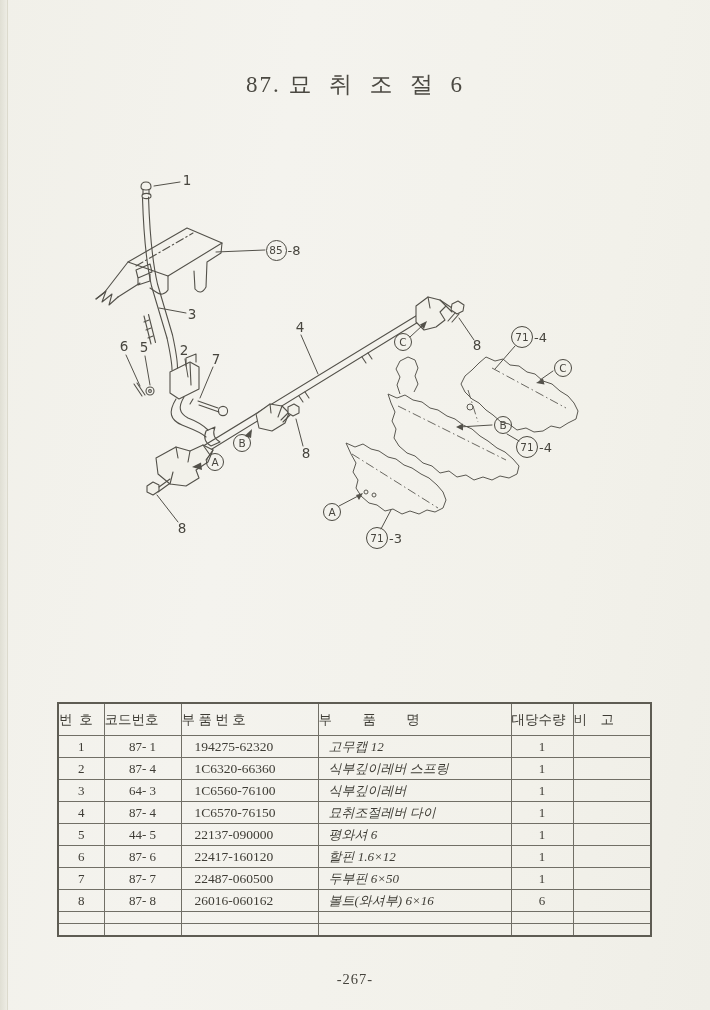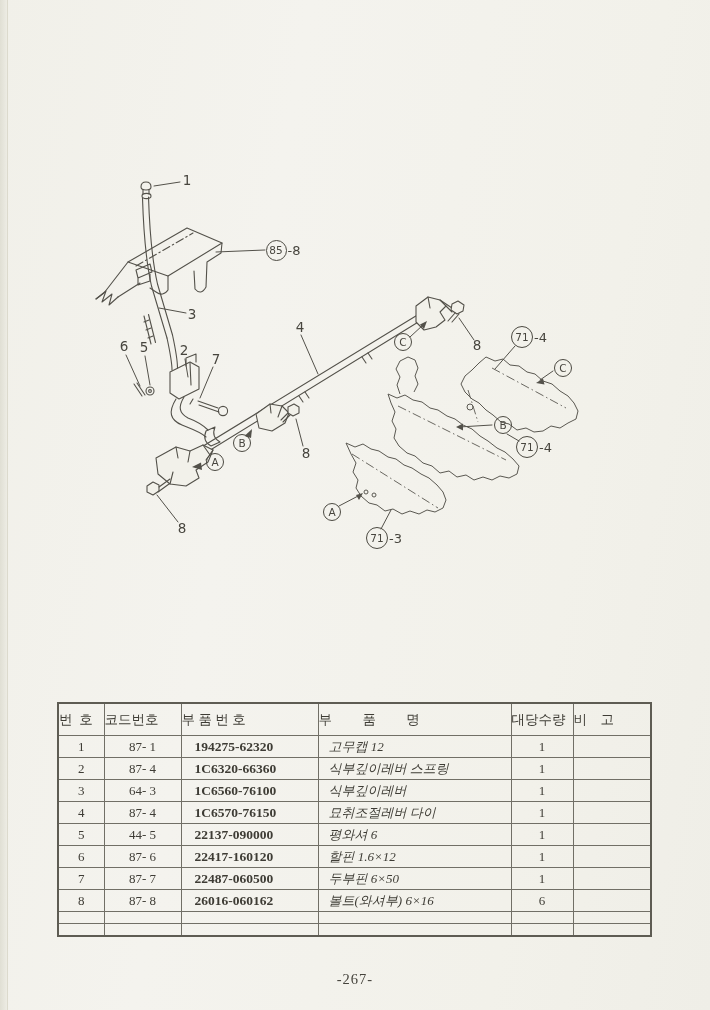--- a/index.html
+++ b/index.html
@@ -34,33 +34,34 @@
     border-collapse:collapse;table-layout:fixed;
     border:2px solid #5e5c53;font-size:13px;color:#3e3c35;
   }
   table.parts th,table.parts td{
     border:1px solid #716f66;padding:0;overflow:hidden;
   }
   table.parts th{
     height:31px;font-weight:normal;font-size:13.5px;text-align:left;white-space:pre;
   }
   table.parts td{height:21px;text-align:center;font-size:13px;white-space:pre;}
-  table.parts td.c2{text-align:left;padding-left:13px;font-size:13.5px;font-weight:bold;}
+  table.parts td.c2{text-align:left;padding-left:13px;font-size:13.5px;}
   table.parts td.c3{text-align:left;padding-left:10px;font-style:italic;}
   table.parts tr.empty td{height:11px;}
   .page-num{
     position:absolute;top:933px;left:0;width:100%;text-align:center;
     font-size:14.5px;letter-spacing:1px;color:#45433c;margin-top:38px;
   }
 </style>
 </head>
 <body>
 
 <div class="page">
 
+  <div class="title">87. 묘  취  조  절  6</div>
 
   <div class="diagram">
     <svg width="710" height="1010" viewBox="0 0 710 1010">
 
       <g stroke="#53514a" stroke-width="1.1" fill="none" stroke-linecap="round" stroke-linejoin="round">
 
         <path d="M141,187 Q141,182 146,182 Q151,182 151,187 Q151,190 146,190 Q141,190 141,187 Z"></path>
         <path d="M143,190 L143,194 M149,190 L149,194"></path>
         <path d="M142,196 a4.5,2.6 0 1 0 9,0 a4.5,2.6 0 1 0 -9,0"></path>
 

